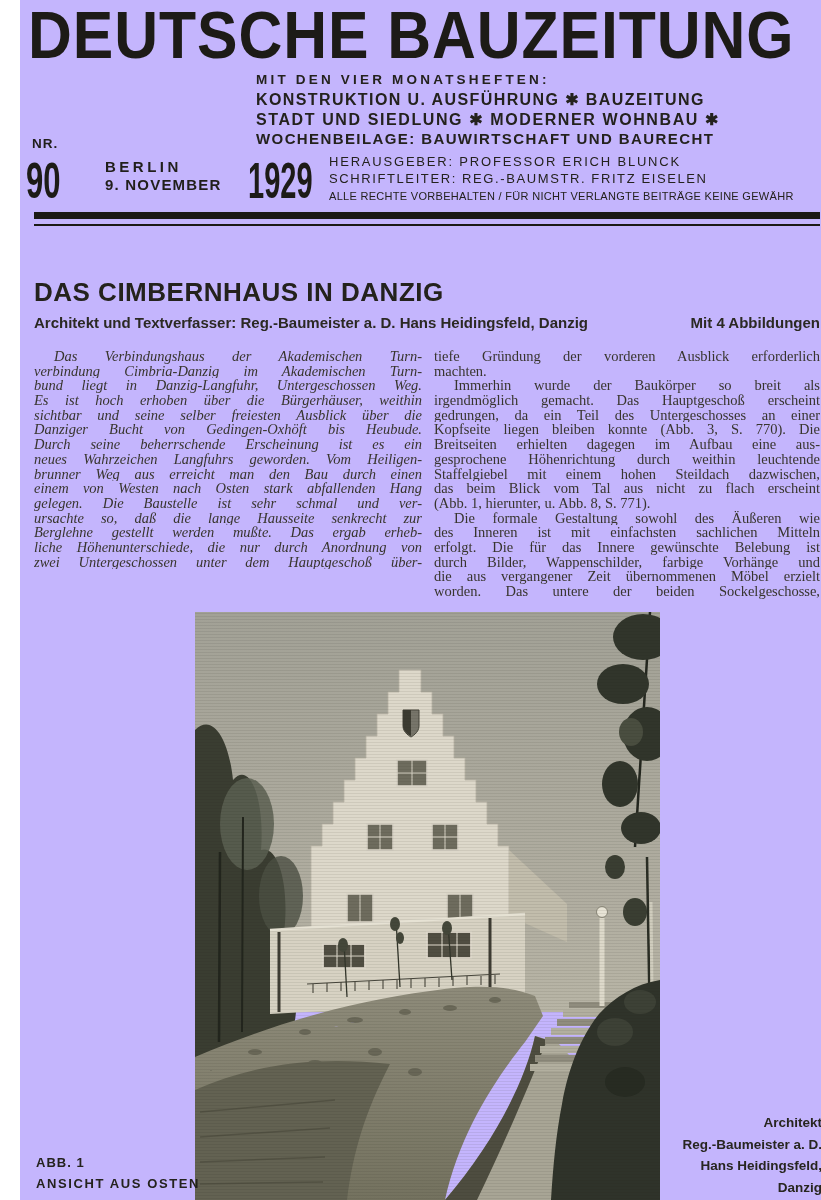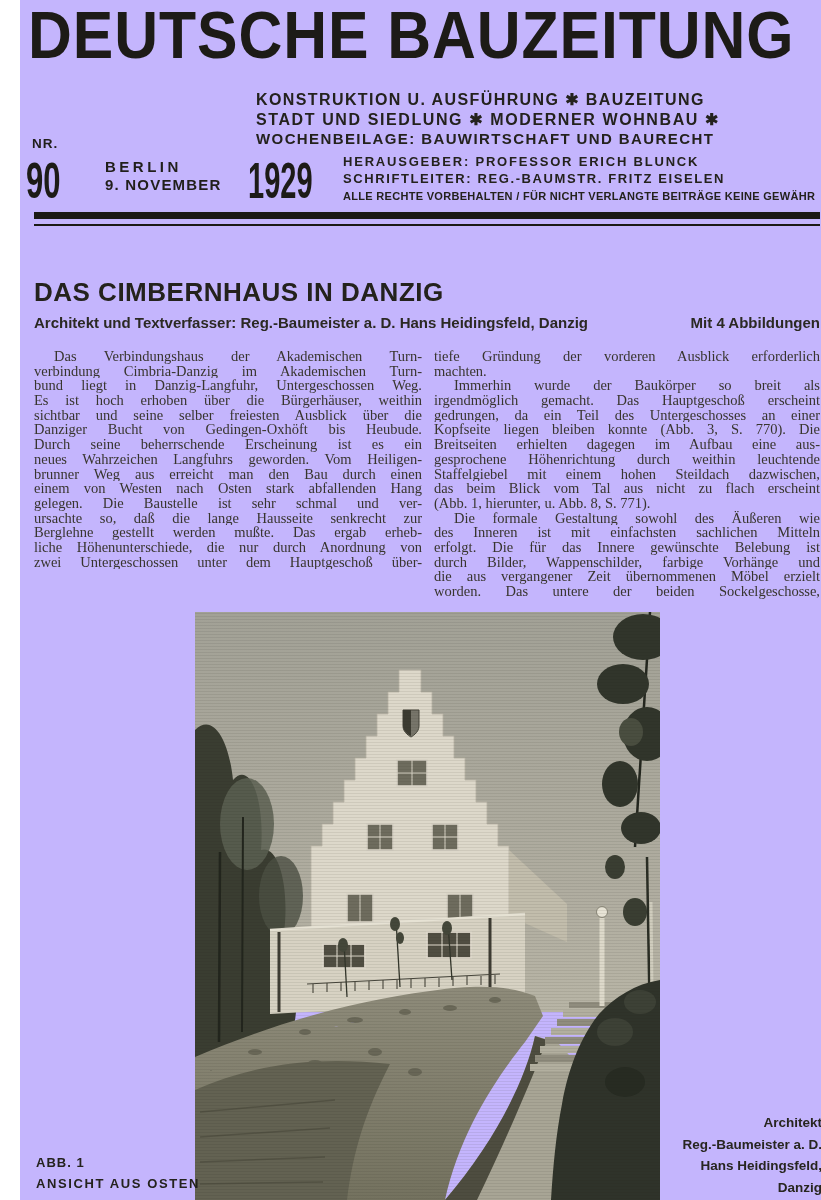--- a/index.html
+++ b/index.html
@@ -23,37 +23,37 @@
   .sub4{top:130px; font-size:15px;   letter-spacing:1.4px;}
   .nr-label{position:absolute; left:12px; top:136px; font-size:13.5px; font-weight:bold; letter-spacing:1px;}
   .big-num{
     position:absolute; top:156px; font-size:50px; font-weight:bold; line-height:50px;
     transform-origin:left top; color:#1d1b17;
   }
   .num90{left:6px; transform:scaleX(0.62);}
   .num1929{left:228px; transform:scaleX(0.58);}
   .city{position:absolute; left:85px; top:158px; font-size:15px; font-weight:bold; letter-spacing:3.5px;}
   .date{position:absolute; left:85px; top:176px; font-size:15px; font-weight:bold; letter-spacing:1.2px;}
-  .imp{position:absolute; left:323px; white-space:nowrap; font-weight:bold; color:#24221d;}
+  .imp{position:absolute; left:309px; white-space:nowrap; font-weight:normal; color:#24221d;}
   .imp1{top:154px; font-size:13px; letter-spacing:1.8px;}
   .imp2{top:171px; font-size:13px; letter-spacing:1.6px;}
   .imp3{top:190px; font-size:11px; letter-spacing:0.3px;}
   .bar-thick{position:absolute; left:14px; width:786px; top:212px; height:7px; background:#1b1915;}
   .bar-thin {position:absolute; left:14px; width:786px; top:224px; height:2px; background:#1b1915;}
   
   .headline{position:absolute; left:14px; top:277px; font-size:26px; font-weight:bold; letter-spacing:0.5px; color:#24221d;}
   .byline{position:absolute; left:14px; top:314px; font-size:15px; font-weight:bold; color:#2b2923;}
   .fignote{position:absolute; right:21px; top:314px; font-size:15px; font-weight:bold; color:#2b2923;}
   
   .col{
     position:absolute; top:349px;
     font-family:"Liberation Serif", serif; font-size:14.5px; line-height:14.7px;
     color:#38352e;
   }
-  .col-left {left:14px;  width:388px;}
+  .col-left {left:14px;  width:388px;font-style:italic;}
   .col-right{left:414px; width:386px;}
   .bline{text-align:justify; text-align-last:justify; white-space:normal; height:14.7px; overflow:hidden;}
   .bline.indent{text-indent:20px;}
   .bline.para-end{text-align-last:left;}
   
   .photo{position:absolute; left:175px; top:612px; width:465px; height:588px;}
   .cap-left{position:absolute; left:16px; font-size:13px; font-weight:bold; color:#24221d;}
   .cap-left-1{top:1155px; letter-spacing:1px;}
   .cap-left-2{top:1176px; letter-spacing:1.6px;}
   .cap-right{
@@ -64,20 +64,21 @@
     position:absolute; top:0; right:0; width:0; height:0;
     border-top:15px solid #1b1914; border-left:10px solid transparent;
   }
 </style>
 </head>
 <body>
 
 <div id="page">
 
   <div class="title">DEUTSCHE BAUZEITUNG</div>
+  <div class="sub sub1">MIT DEN VIER MONATSHEFTEN:</div>
   <div class="sub sub2">KONSTRUKTION U. AUSFÜHRUNG ✱ BAUZEITUNG</div>
   <div class="sub sub3">STADT UND SIEDLUNG ✱ MODERNER WOHNBAU ✱</div>
   <div class="sub sub4">WOCHENBEILAGE: BAUWIRTSCHAFT UND BAURECHT</div>
 
   <div class="nr-label">NR.</div>
   <div class="big-num num90">90</div>
   <div class="city">BERLIN</div>
   <div class="date">9. NOVEMBER</div>
   <div class="big-num num1929">1929</div>
 

